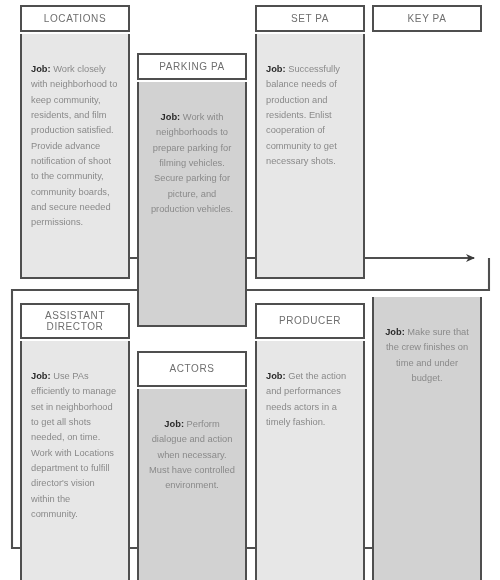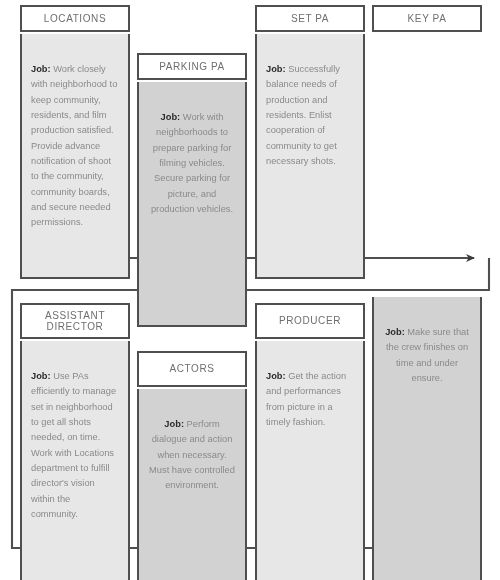--- a/index.html
+++ b/index.html
@@ -144,25 +144,25 @@
       <div class="body shade-dark">
         <b>Job:</b> 
         <span>Perform dialogue and action when necessary. Must have controlled environment.</span>
       </div>
     </div>
 
     <div class="col c2">
       <div class="hdr">PRODUCER</div>
       <div class="body shade-light">
         <b>Job:</b> 
-        <span>Get the action and performances from picture in a timely fashion.</span>
+        <span>Get the action and performances needs actors in a timely fashion.</span>
       </div>
     </div>
 
     <div class="col c3">
       <div class="body shade-dark">
         <b>Job:</b> 
-        <span>Make sure that the crew finishes on time and under ensure.</span>
+        <span>Make sure that the crew finishes on time and under budget.</span>
       </div>
     </div>
   </div>
 
 </div>
 
 </body></html>

